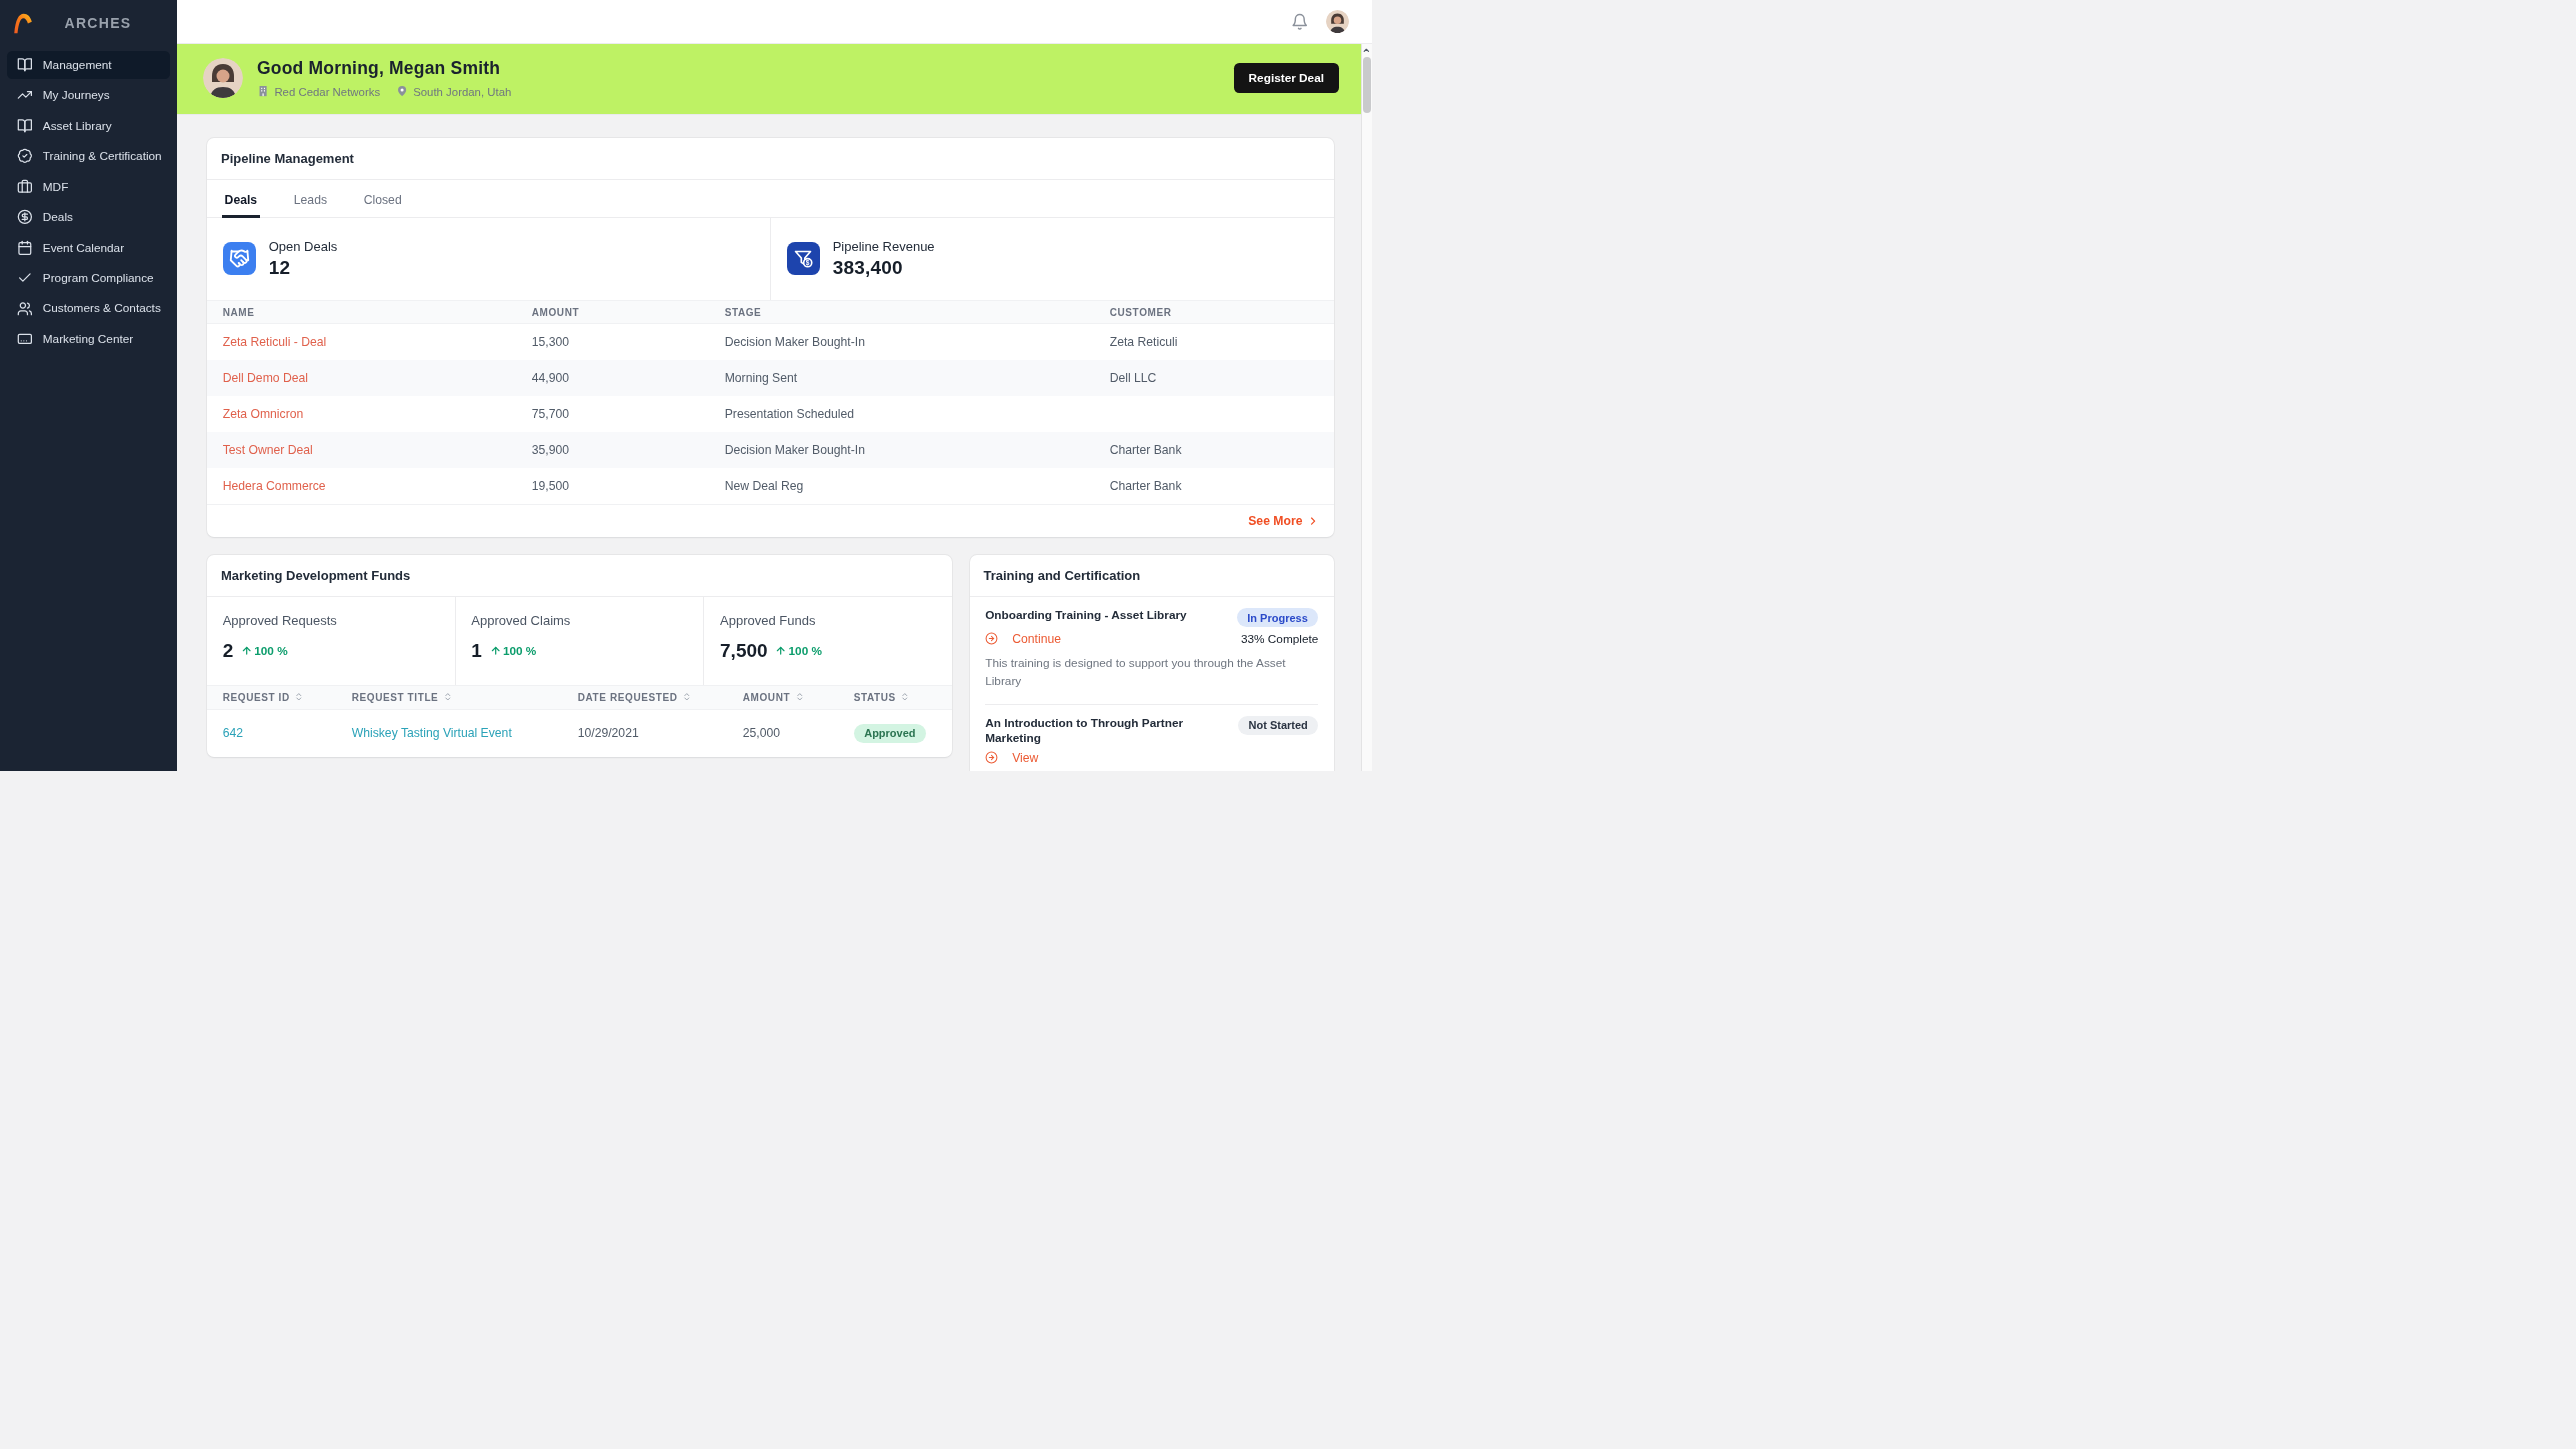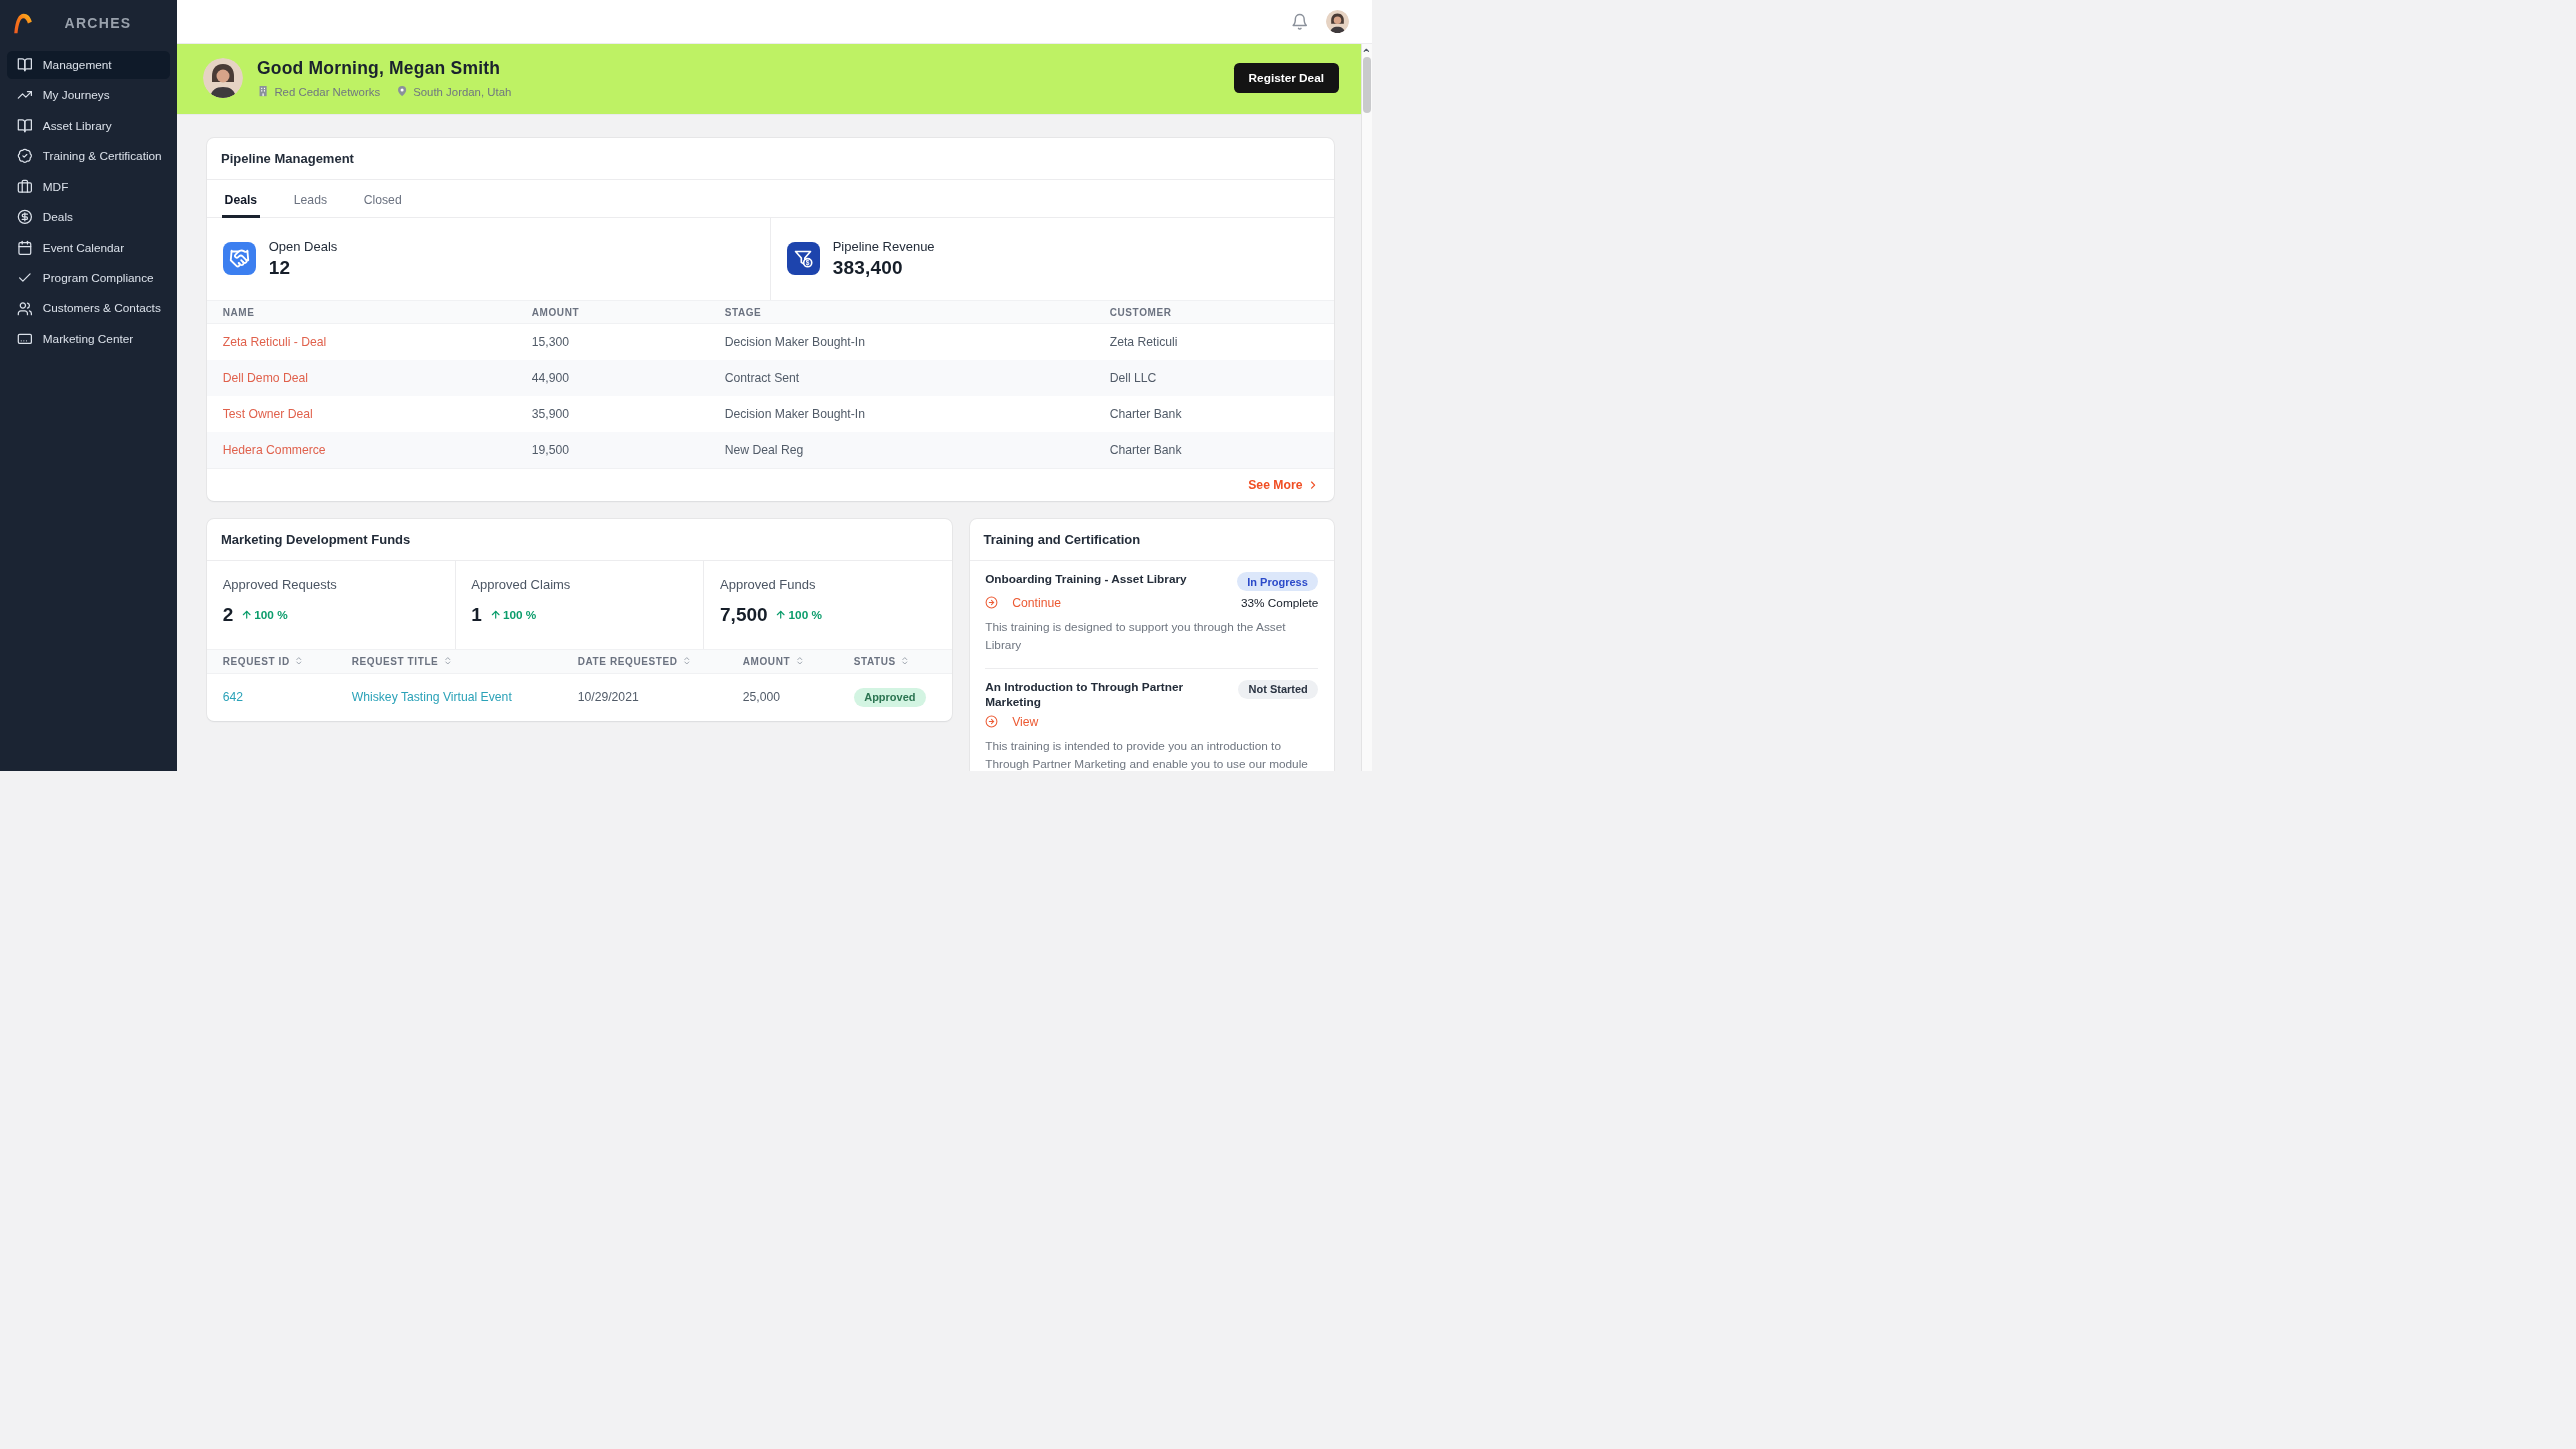--- a/index.html
+++ b/index.html
@@ -313,22 +313,28 @@
         <div class="tbody">
             <div class="trow grid-pipe brow">
        <div class="cell"><a class="deal-link">Zeta Reticuli - Deal</a></div>
        <div class="cell">15,300</div>
        <div class="cell">Decision Maker Bought-In</div>
        <div class="cell">Zeta Reticuli</div>
             </div>
             <div class="trow grid-pipe brow">
        <div class="cell"><a class="deal-link">Dell Demo Deal</a></div>
        <div class="cell">44,900</div>
-       <div class="cell">Contract Sent</div>
+       <div class="cell">Morning Sent</div>
        <div class="cell">Dell LLC</div>
+            </div>
+            <div class="trow grid-pipe brow">
+       <div class="cell"><a class="deal-link">Zeta Omnicron</a></div>
+       <div class="cell">75,700</div>
+       <div class="cell">Presentation Scheduled</div>
+       <div class="cell"></div>
             </div>
             <div class="trow grid-pipe brow">
        <div class="cell"><a class="deal-link">Test Owner Deal</a></div>
        <div class="cell">35,900</div>
        <div class="cell">Decision Maker Bought-In</div>
        <div class="cell">Charter Bank</div>
             </div>
             <div class="trow grid-pipe brow">
        <div class="cell"><a class="deal-link">Hedera Commerce</a></div>
        <div class="cell">19,500</div>

